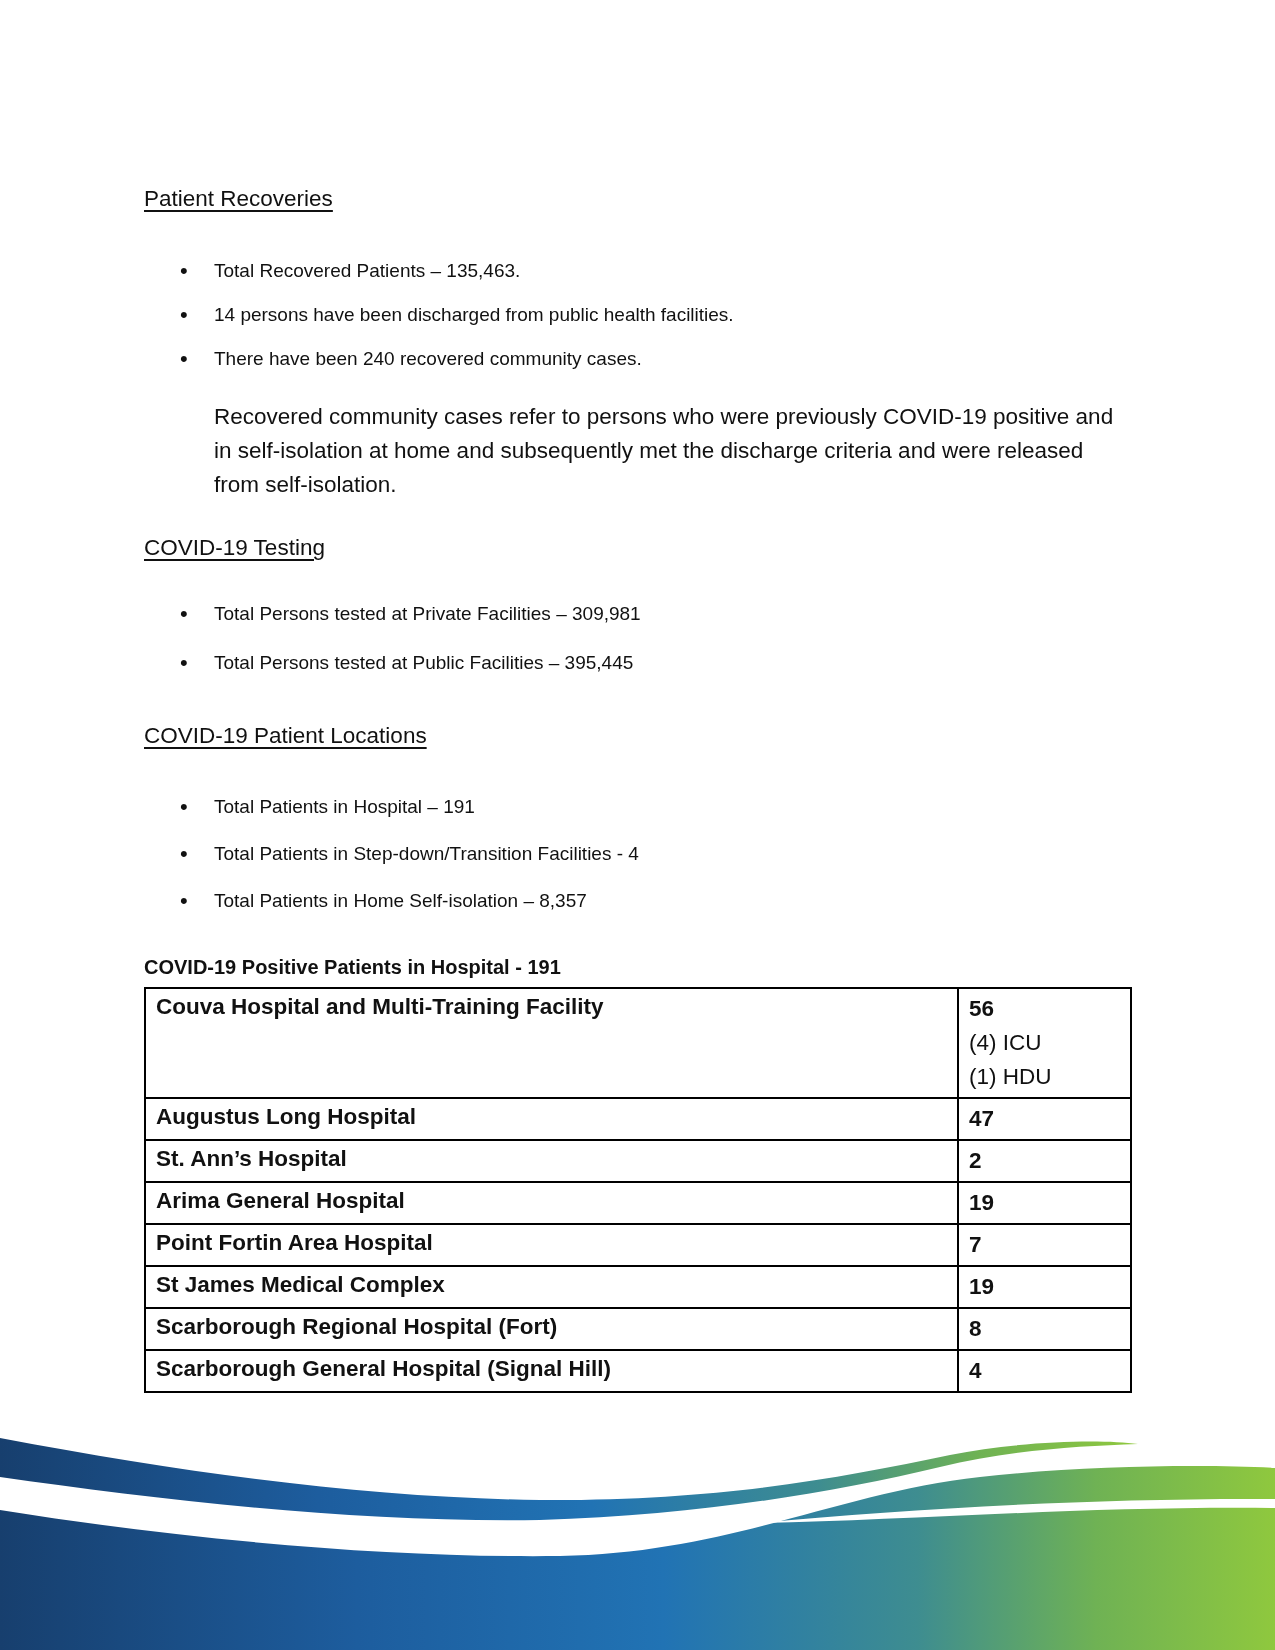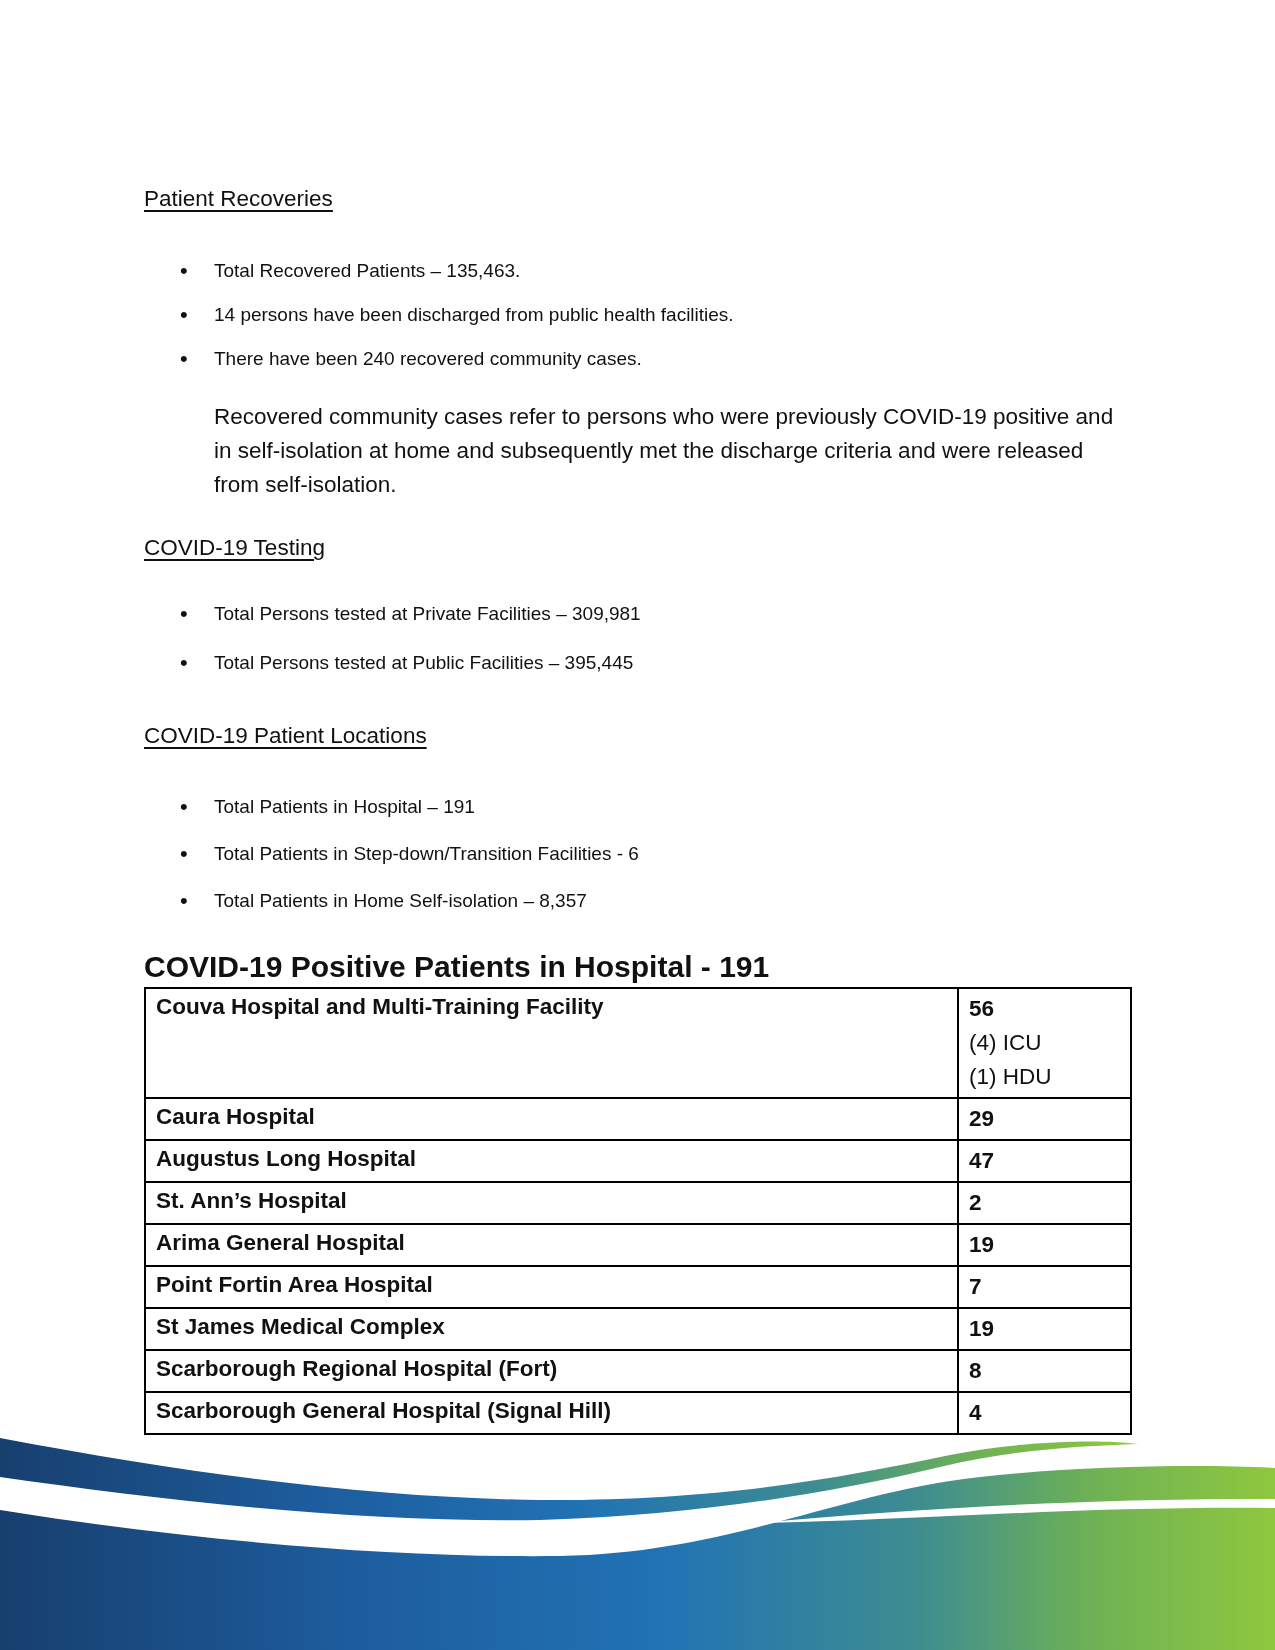--- a/index.html
+++ b/index.html
@@ -18,21 +18,21 @@
   .page{position:absolute; inset:0; width:1275px; height:1650px;}
   .content{position:absolute; left:144px; top:0; width:986px;}
 
   .heading{
     font-size:22.5px; font-weight:400; line-height:28px;
     text-decoration:underline; text-underline-offset:4px;
   }
   .heading.h1{margin-top:185px;}
   .heading.h2{margin-top:32px;}
   .heading.h3{margin-top:45px;}
-  .table-heading{font-size:30px; font-weight:700; line-height:28px; margin-top:38px;}
+  .table-heading{font-size:20px; font-weight:700; line-height:28px; margin-top:38px;}
 
   ul.bullets{list-style:none;}
   ul.bullets li{
     position:relative; padding-left:70px;
     font-size:19px; line-height:28px;
   }
   ul.bullets li::before{
     content:"\2022"; position:absolute; left:36px; top:0;
     font-size:22px; line-height:28px;
   }
@@ -88,39 +88,35 @@
 
     <div class="heading h2">COVID-19 Testing</div>
     <ul class="bullets bullets-2">
       <li>Total Persons tested at Private Facilities – 309,981</li>
       <li>Total Persons tested at Public Facilities – 395,445</li>
     </ul>
 
     <div class="heading h3">COVID-19 Patient Locations</div>
     <ul class="bullets bullets-3">
       <li>Total Patients in Hospital – 191</li>
-      <li>Total Patients in Step-down/Transition Facilities - 6</li>
+      <li>Total Patients in Step-down/Transition Facilities - 4</li>
       <li>Total Patients in Home Self-isolation – 8,357</li>
     </ul>
 
     <div class="table-heading">COVID-19 Positive Patients in Hospital - 191</div>
 
     <table class="hospital-table">
       <tbody>
           <tr class="tall">
         <td class="facility">Couva Hospital and Multi-Training Facility</td>
         <td class="num">
           <div>56</div>
           <div class="detail-line">(4) ICU</div>
           <div class="detail-line">(1) HDU</div>
         </td>
-      </tr>
-      <tr class="std">
-        <td class="facility">Caura Hospital</td>
-        <td class="num">29</td>
       </tr>
       <tr class="std">
         <td class="facility">Augustus Long Hospital</td>
         <td class="num">47</td>
       </tr>
       <tr class="std">
         <td class="facility">St. Ann’s Hospital</td>
         <td class="num">2</td>
       </tr>
       <tr class="std">

